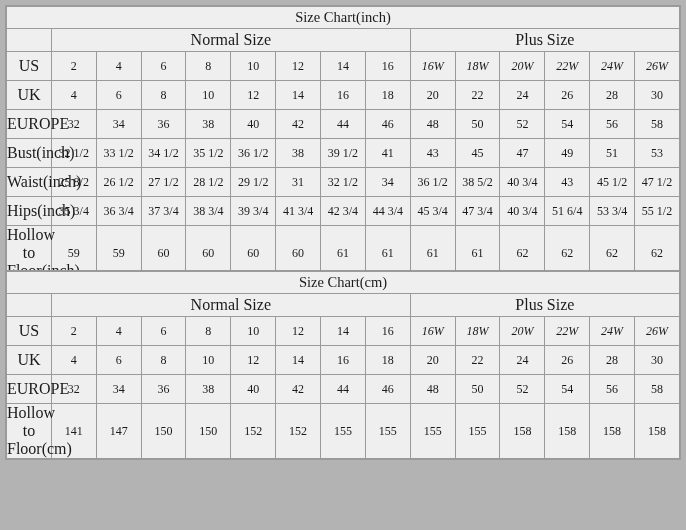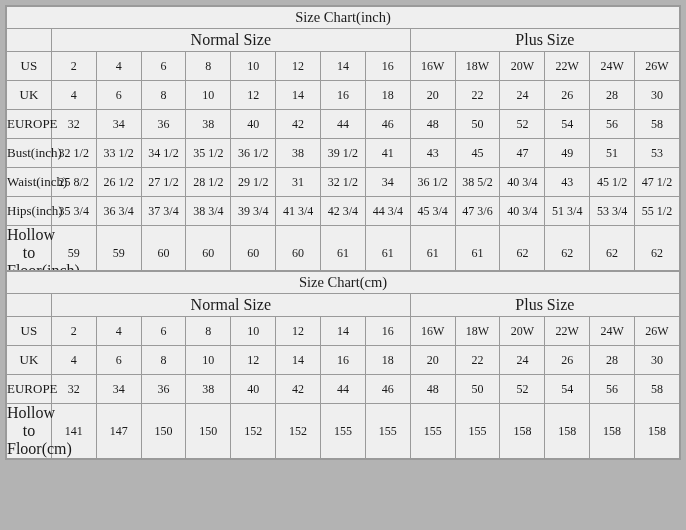--- a/index.html
+++ b/index.html
@@ -45,35 +45,35 @@
   .title-cell {
     font-size: 14.5px;
     height: 21px;
     background: #efefef;
   }
   .group-cell {
     font-size: 16px;
     height: 22px;
   }
   .rowlabel {
-    font-size: 13px;
+    font-size: 16px;
     height: 28px;
     background: #efefef;
   }
   .rowlabel.tall {
     font-size: 16px;
   }
   .datacell {
     font-size: 12px;
     height: 28px;
   }
   .blank { background: #efefef; border-left: none; border-top: none; }
   .col-label { width: 138px; }
   .col-n { width: 33.5px; }
-  .col-p { width: 39px; }
+  .col-p { width: 39px; font-style: italic; }
 </style>
 </head>
 <body>
 
 <div class="page">
 
   <div class="chart-block" id="chart-inch">
     <table class="size-table">
       <tbody>
         <tr>
@@ -179,23 +179,23 @@
           <td class="rowlabel col-label">Hips(inch)</td>
           <td class="datacell">35 3/4</td>
           <td class="datacell">36 3/4</td>
           <td class="datacell">37 3/4</td>
           <td class="datacell">38 3/4</td>
           <td class="datacell">39 3/4</td>
           <td class="datacell">41 3/4</td>
           <td class="datacell">42 3/4</td>
           <td class="datacell">44 3/4</td>
           <td class="datacell">45 3/4</td>
-          <td class="datacell">47 3/6</td>
+          <td class="datacell">47 3/4</td>
           <td class="datacell">40 3/4</td>
-          <td class="datacell">51 3/4</td>
+          <td class="datacell">51 6/4</td>
           <td class="datacell">53 3/4</td>
           <td class="datacell">55 1/2</td>
         </tr>
 
         <tr>
           <td class="rowlabel tall col-label">Hollow to Floor(inch)</td>
           <td class="datacell">59</td>
           <td class="datacell">59</td>
           <td class="datacell">60</td>
           <td class="datacell">60</td>

